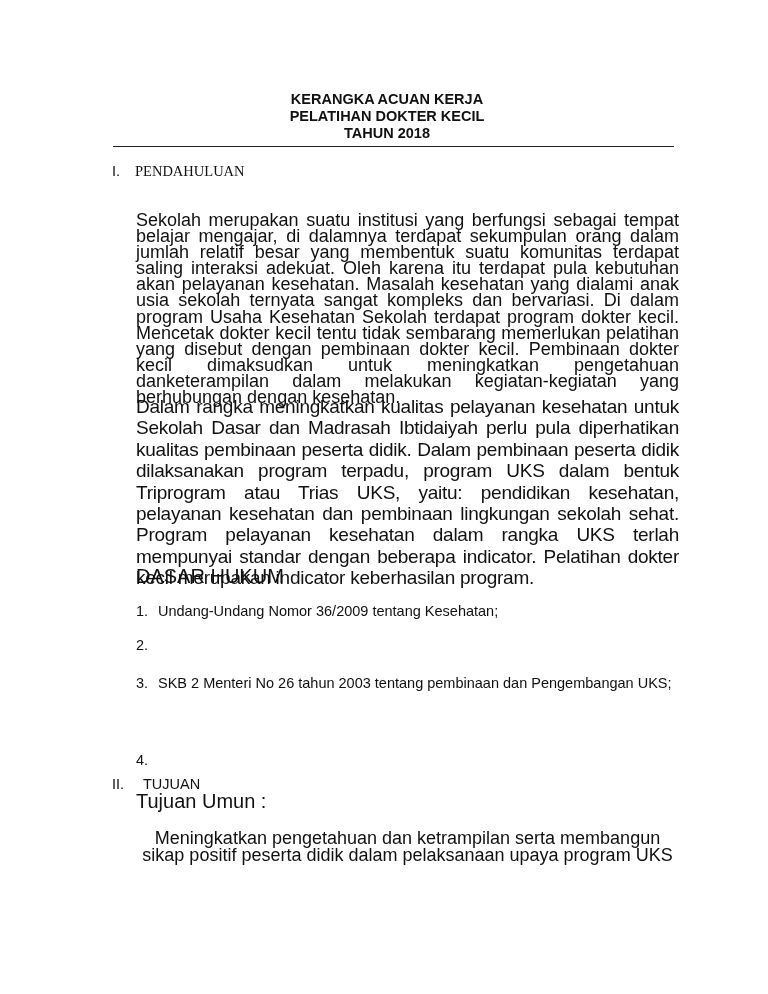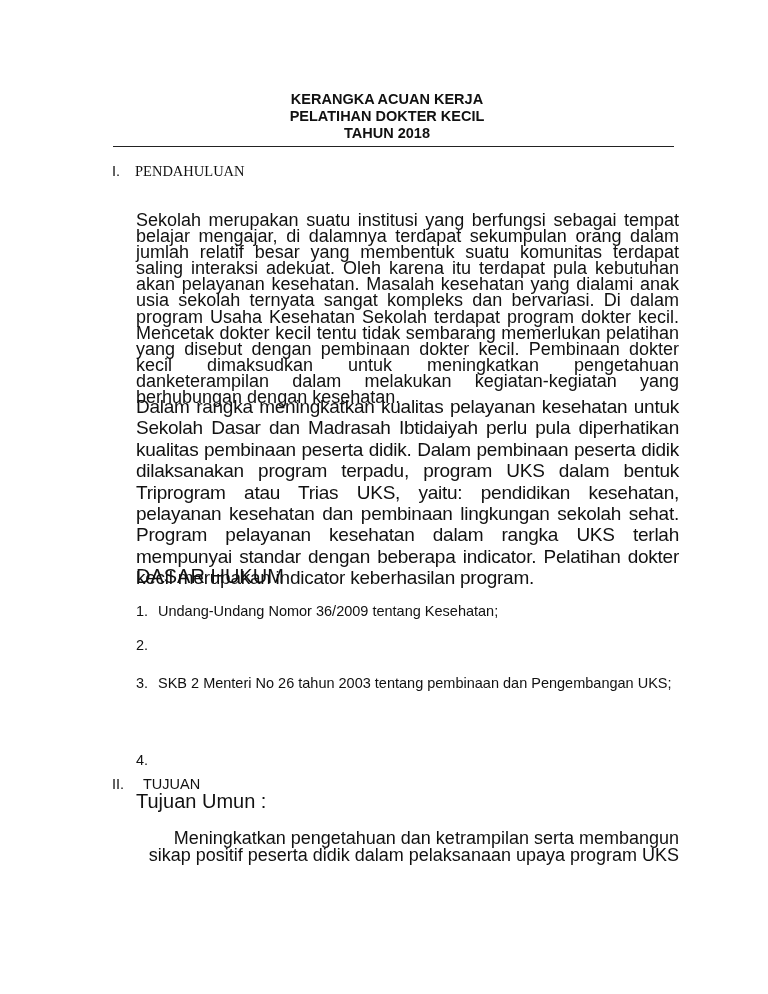--- a/index.html
+++ b/index.html
@@ -26,21 +26,21 @@
     .list { position: absolute; left: 136px; width: 543px; font-size: 14.5px; margin: 0; padding: 0; list-style: none; }
     .list li { position: relative; padding-left: 22px; text-align: justify; }
     .list li .num { position: absolute; left: 0; top: 0; }
     .li1 { position: absolute; top: 603px; left: 0; width: 543px; line-height: 17px; }
     .li2 { position: absolute; top: 620px; left: 0; width: 543px; line-height: 17px; }
     .li3 { position: absolute; top: 654px; left: 0; width: 543px; line-height: 25px; }
     .li4 { position: absolute; top: 706px; left: 0; width: 543px; line-height: 25px; }
     .sec2 { left: 112px; top: 776px; }
     .sec2 .label { position: absolute; left: 31px; white-space: nowrap; }
     .tujuan-umum { top: 793px; }
-    .para3 { top: 830px; text-align: right; line-height: 16.5px; }
+    .para3 { top: 830px; text-align: center; line-height: 16.5px; }
   </style>
 </head>
 <body>
 
 <div class="page">
 
   <div class="title t1">KERANGKA  ACUAN KERJA</div>
   <div class="title t2">PELATIHAN DOKTER KECIL</div>
   <div class="title t3">TAHUN  2018</div>
 

